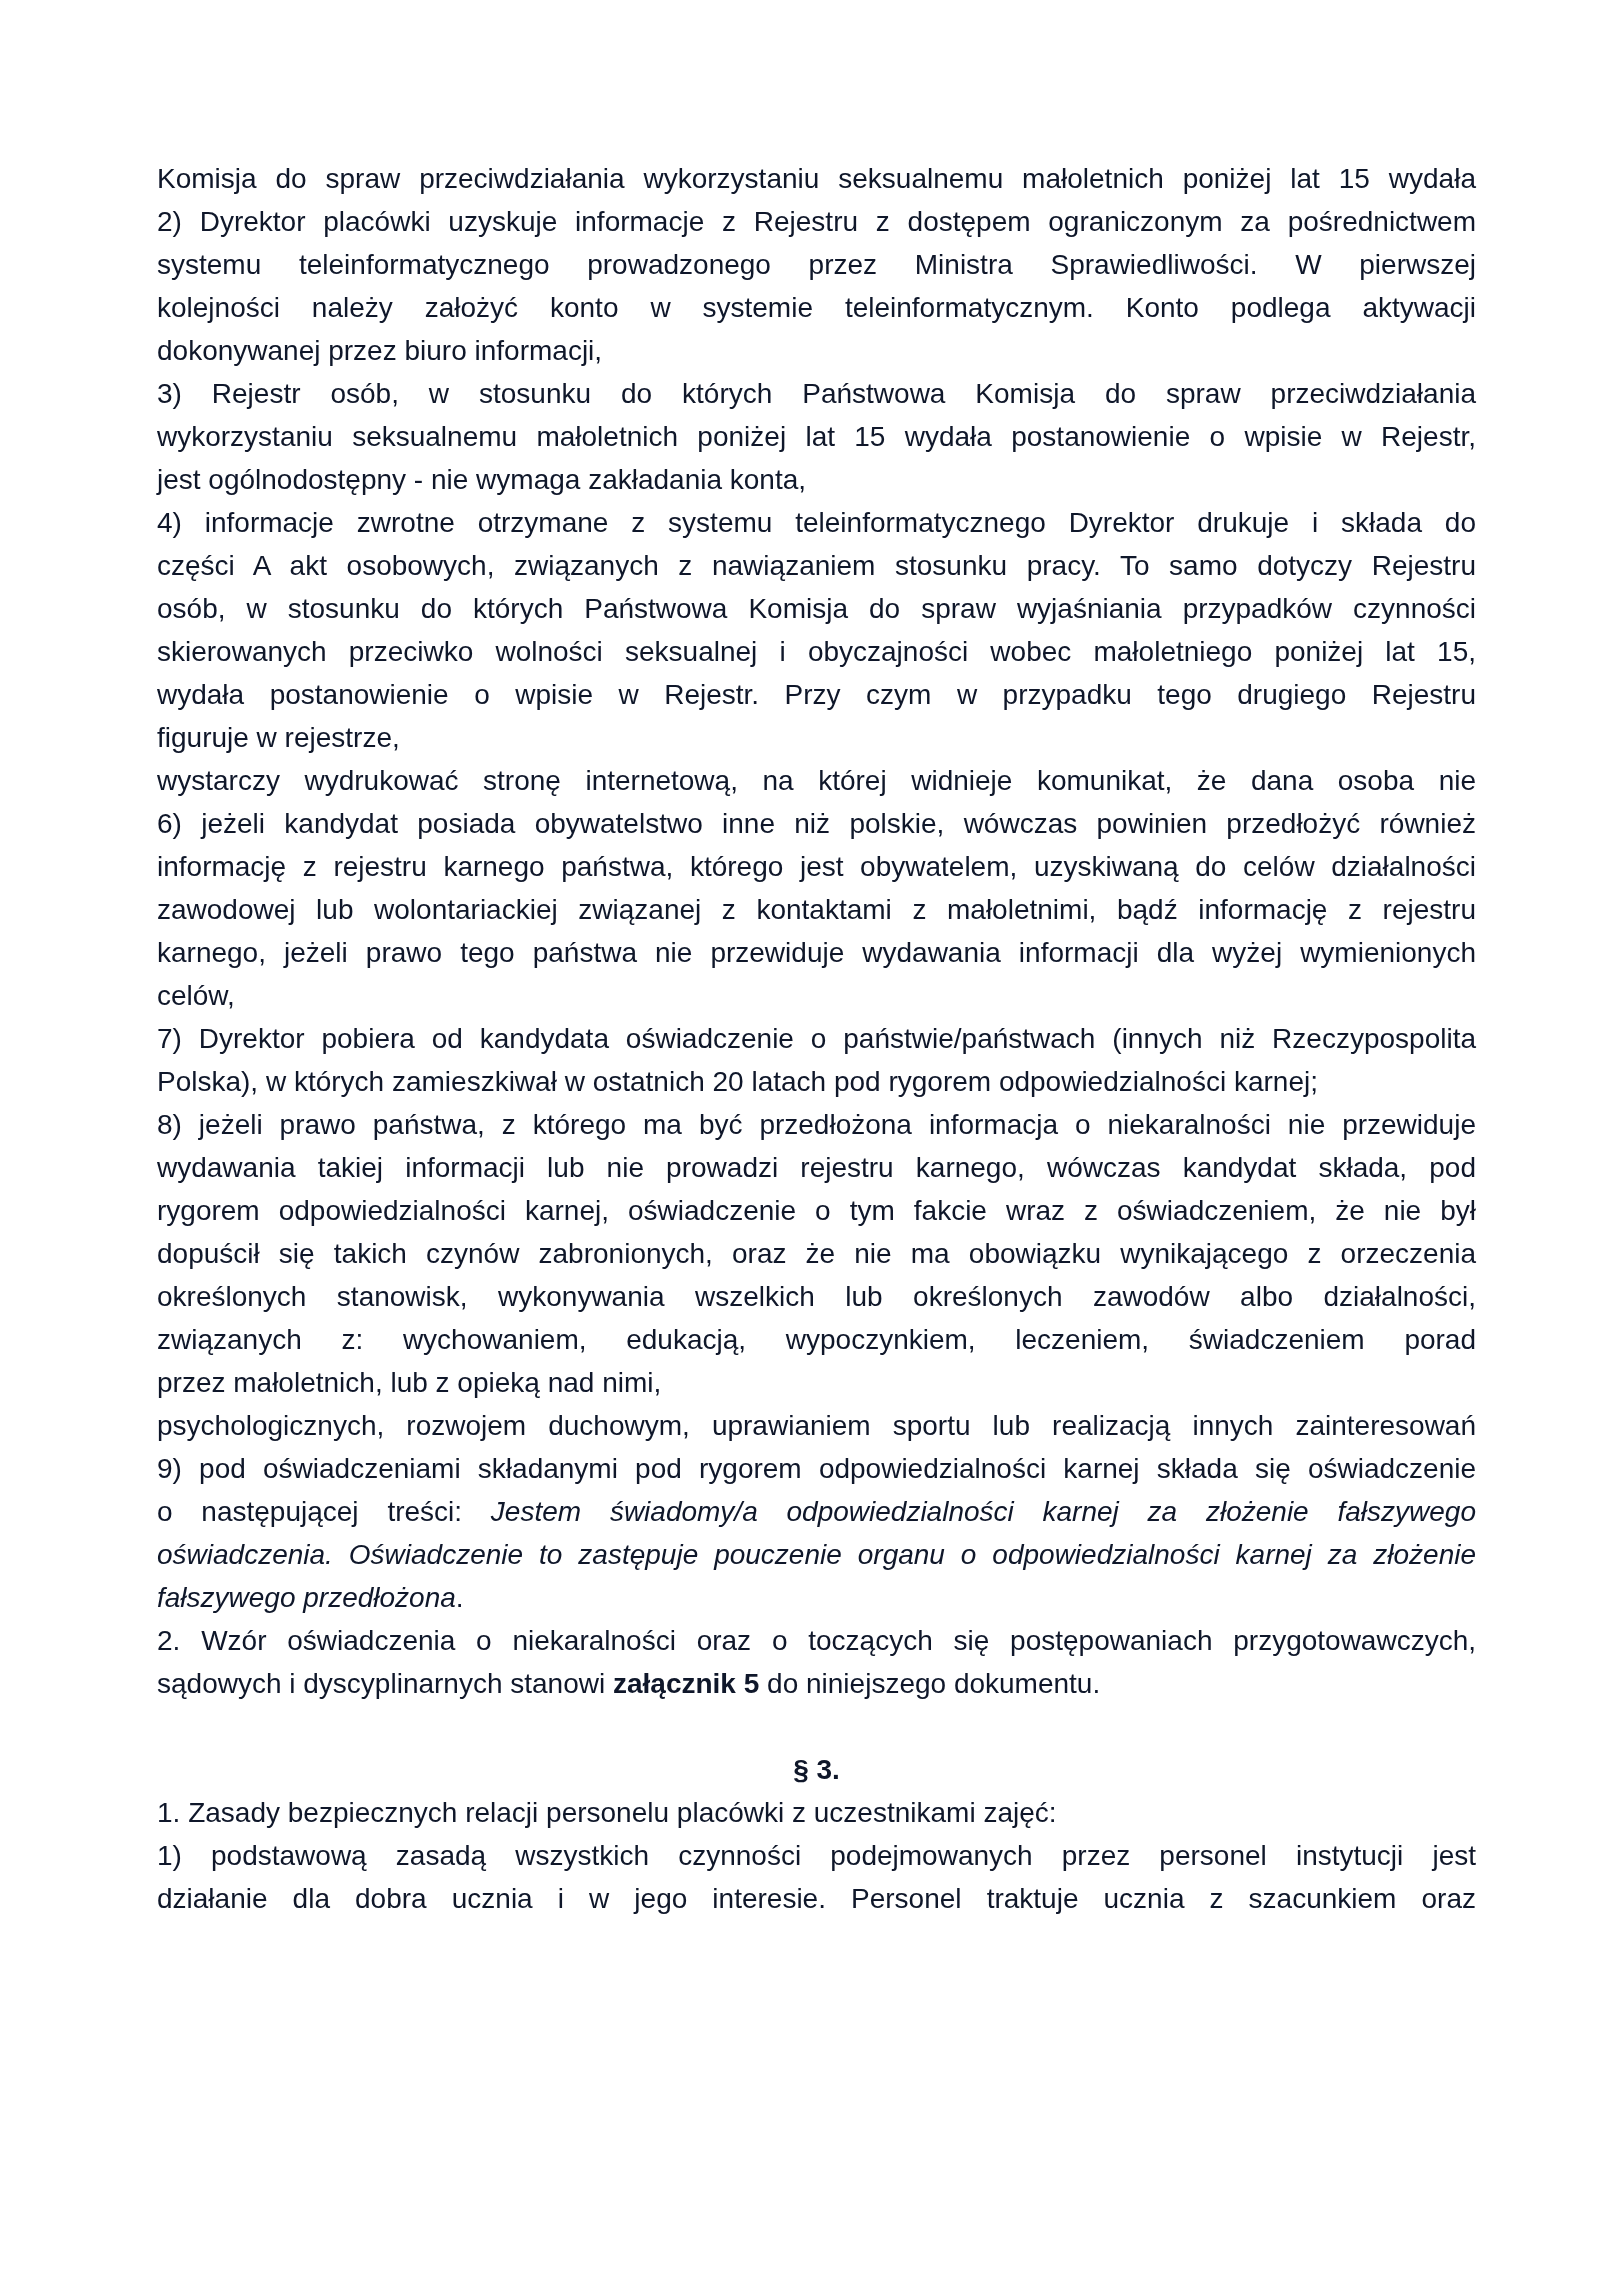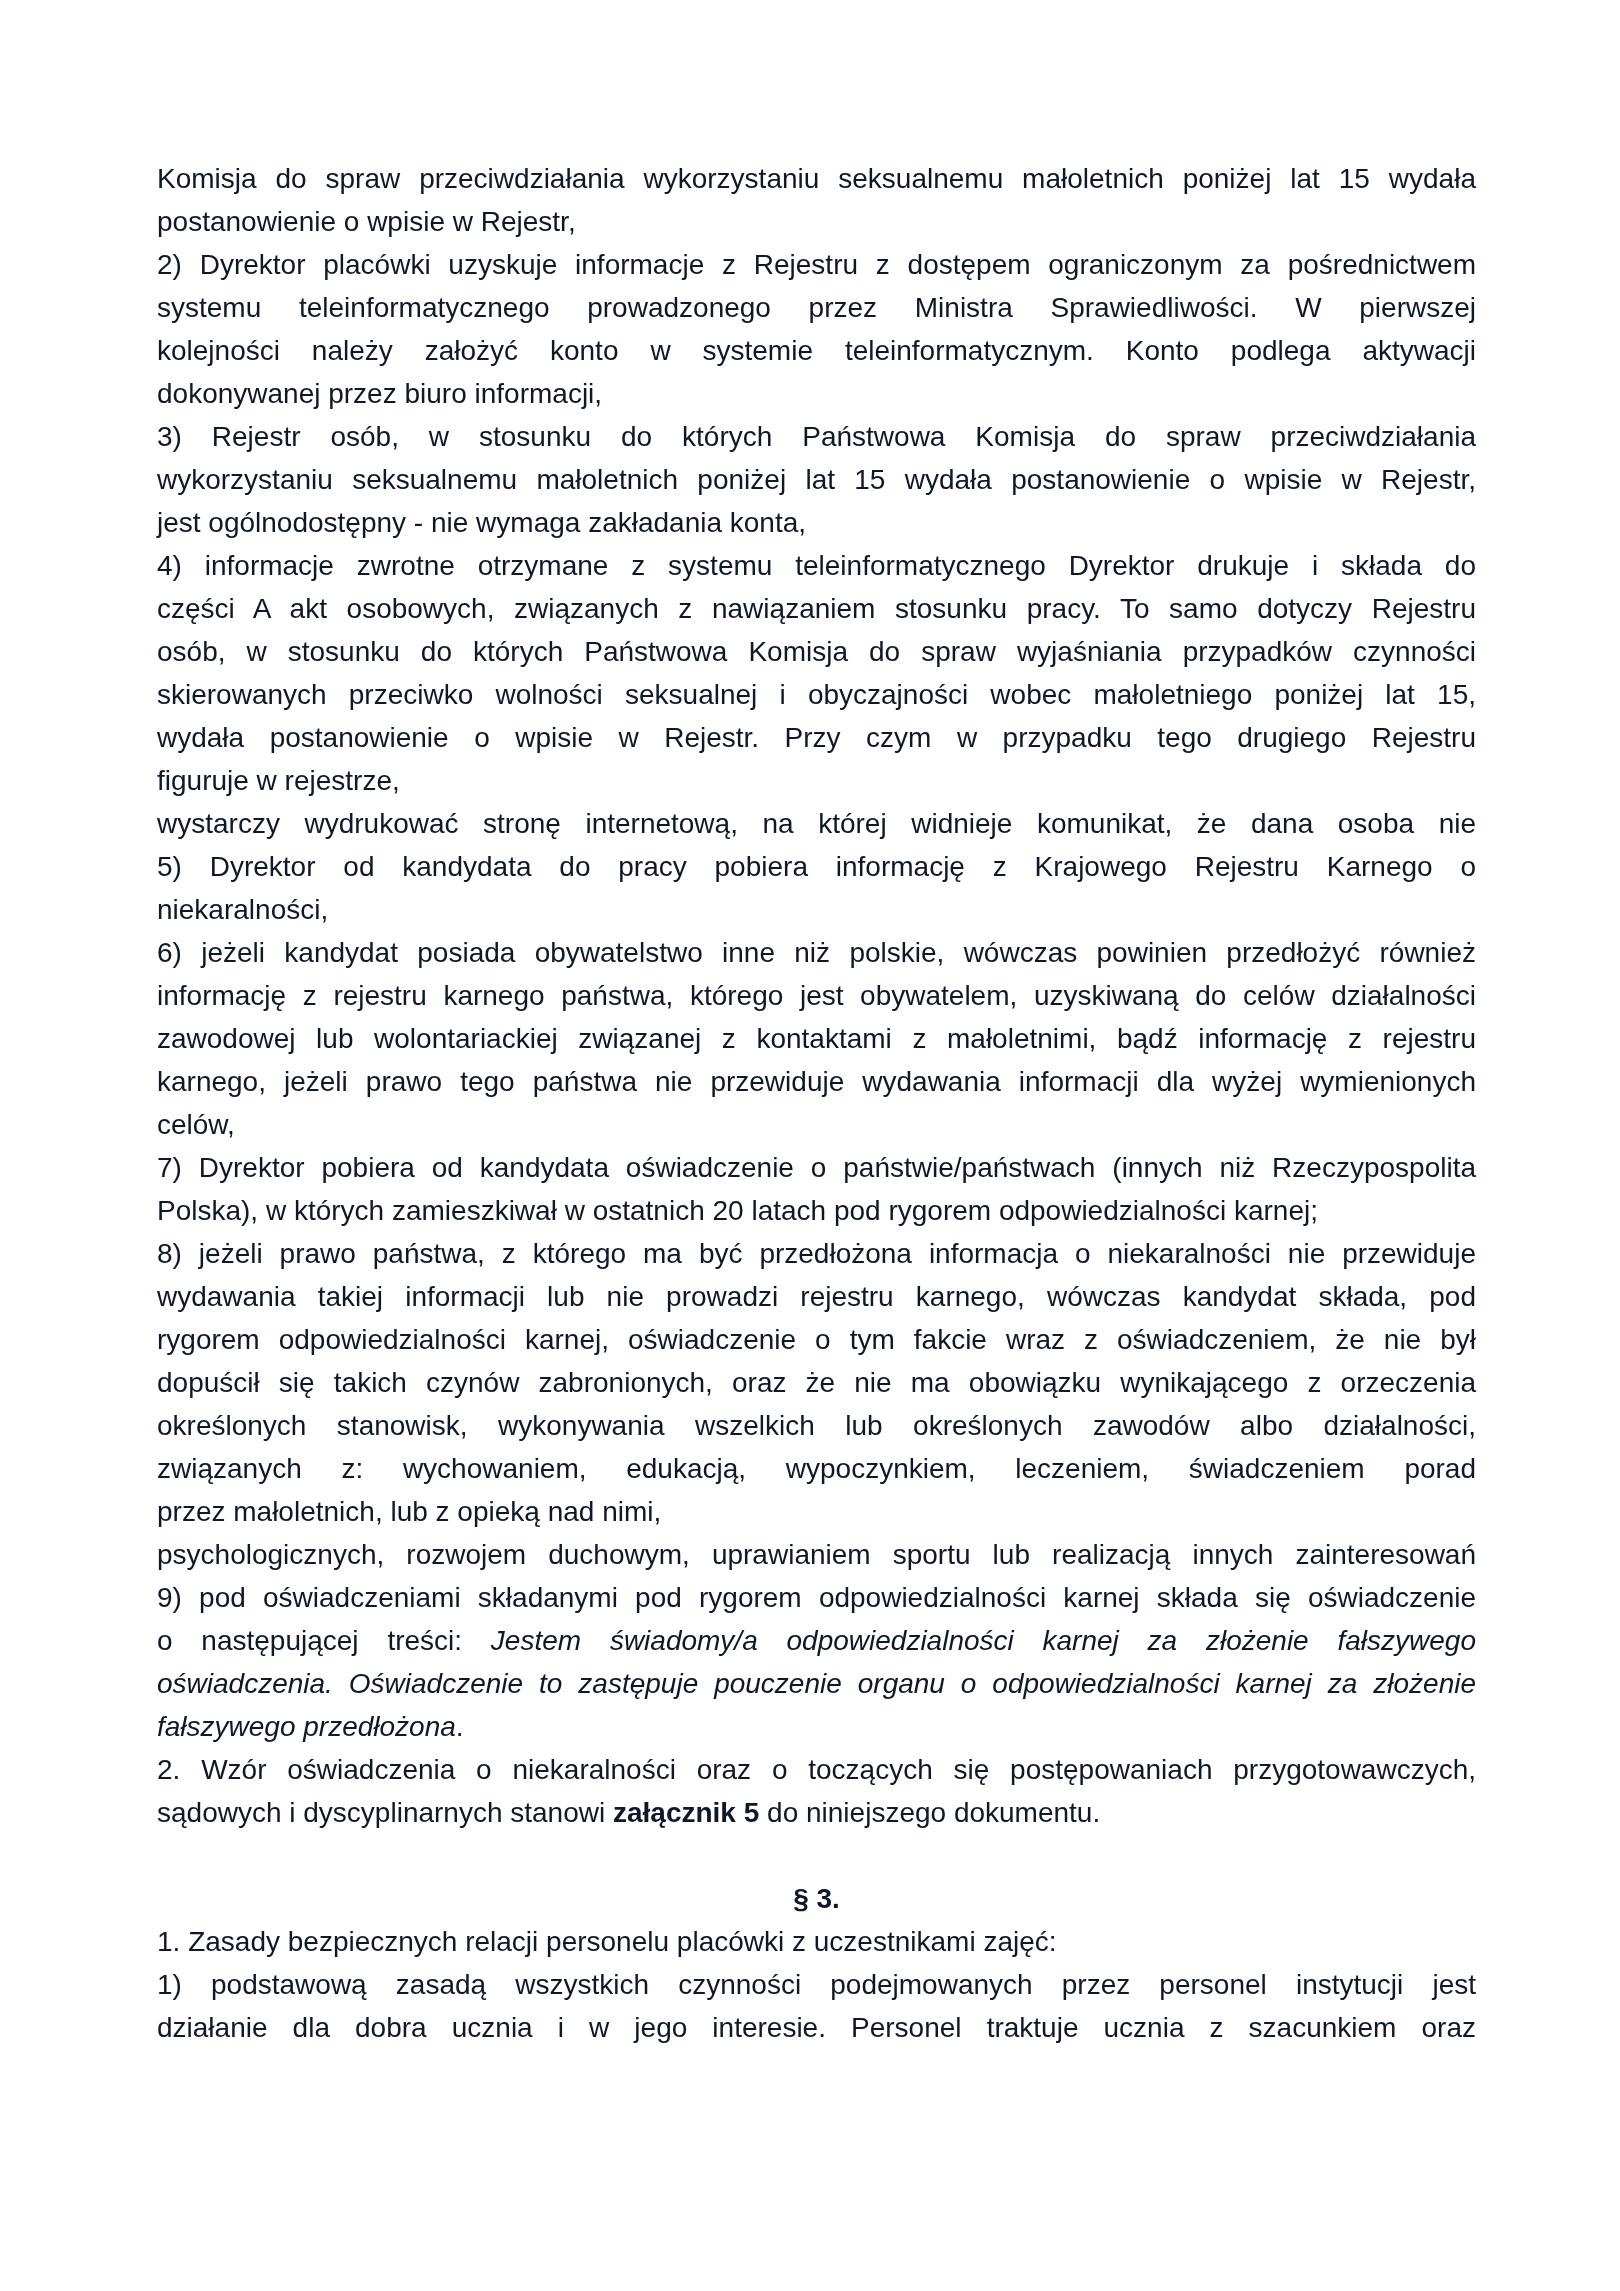--- a/index.html
+++ b/index.html
@@ -16,21 +16,20 @@
   i { font-style: italic; }
   b { font-weight: bold; }
 </style>
 </head>
 <body>
 
 <div class="page">
 
   <div>
     <span class="ln">Komisja do spraw przeciwdziałania wykorzystaniu seksualnemu małoletnich poniżej lat 15 wydała</span>
-    <span class="ln last">postanowienie o wpisie w Rejestr,</span>
   </div>
 
   <div>
     <span class="ln">2) Dyrektor placówki uzyskuje informacje z Rejestru z dostępem ograniczonym za pośrednictwem</span>
     <span class="ln">systemu teleinformatycznego prowadzonego przez Ministra Sprawiedliwości. W pierwszej</span>
     <span class="ln">kolejności należy założyć konto w systemie teleinformatycznym. Konto podlega aktywacji</span>
     <span class="ln last">dokonywanej przez biuro informacji,</span>
   </div>
 
   <div>
@@ -42,24 +41,20 @@
   <div>
     <span class="ln">4) informacje zwrotne otrzymane z systemu teleinformatycznego Dyrektor drukuje i składa do</span>
     <span class="ln">części A akt osobowych, związanych z nawiązaniem stosunku pracy. To samo dotyczy Rejestru</span>
     <span class="ln">osób, w stosunku do których Państwowa Komisja do spraw wyjaśniania przypadków czynności</span>
     <span class="ln">skierowanych przeciwko wolności seksualnej i obyczajności wobec małoletniego poniżej lat 15,</span>
     <span class="ln">wydała postanowienie o wpisie w Rejestr. Przy czym w przypadku tego drugiego Rejestru</span>
     <span class="ln last">figuruje w rejestrze,</span>
     <span class="ln">wystarczy wydrukować stronę internetową, na której widnieje komunikat, że dana osoba nie</span>
   </div>
 
-  <div>
-    <span class="ln">5) Dyrektor od kandydata do pracy pobiera informację z Krajowego Rejestru Karnego o</span>
-    <span class="ln last">niekaralności,</span>
-  </div>
 
   <div>
     <span class="ln">6) jeżeli kandydat posiada obywatelstwo inne niż polskie, wówczas powinien przedłożyć również</span>
     <span class="ln">informację z rejestru karnego państwa, którego jest obywatelem, uzyskiwaną do celów działalności</span>
     <span class="ln">zawodowej lub wolontariackiej związanej z kontaktami z małoletnimi, bądź informację z rejestru</span>
     <span class="ln">karnego, jeżeli prawo tego państwa nie przewiduje wydawania informacji dla wyżej wymienionych</span>
     <span class="ln last">celów,</span>
   </div>
 
   <div>

